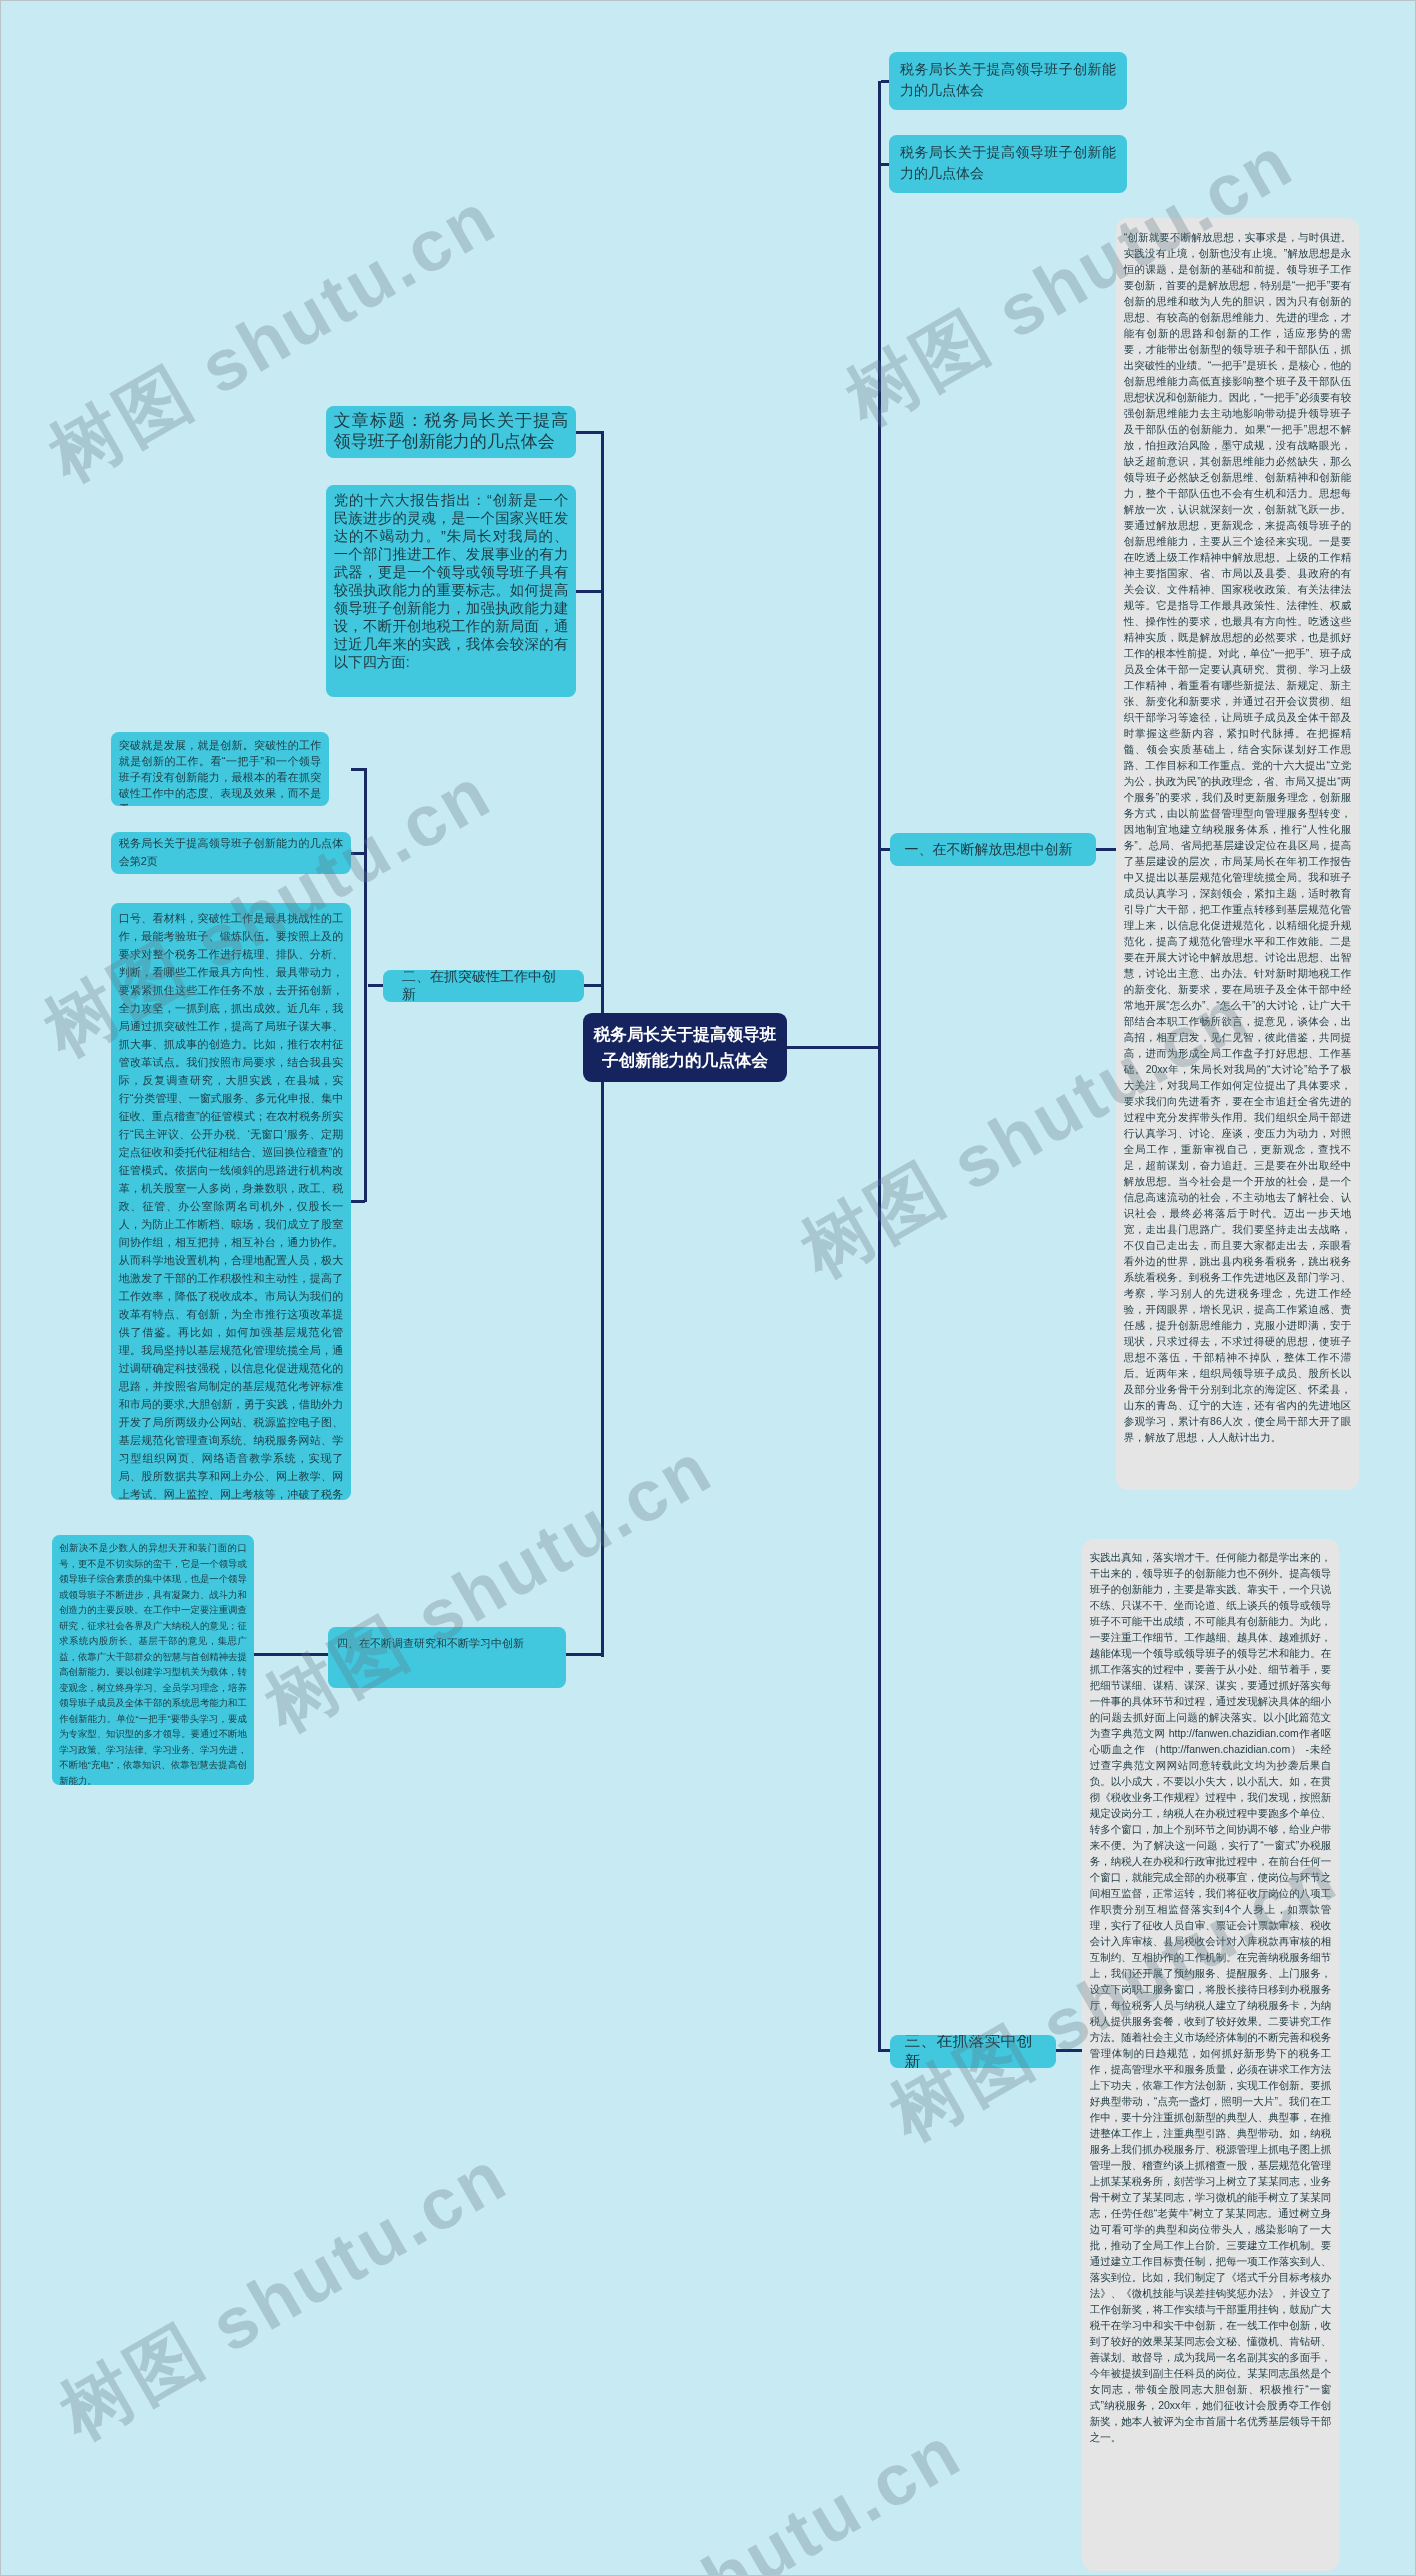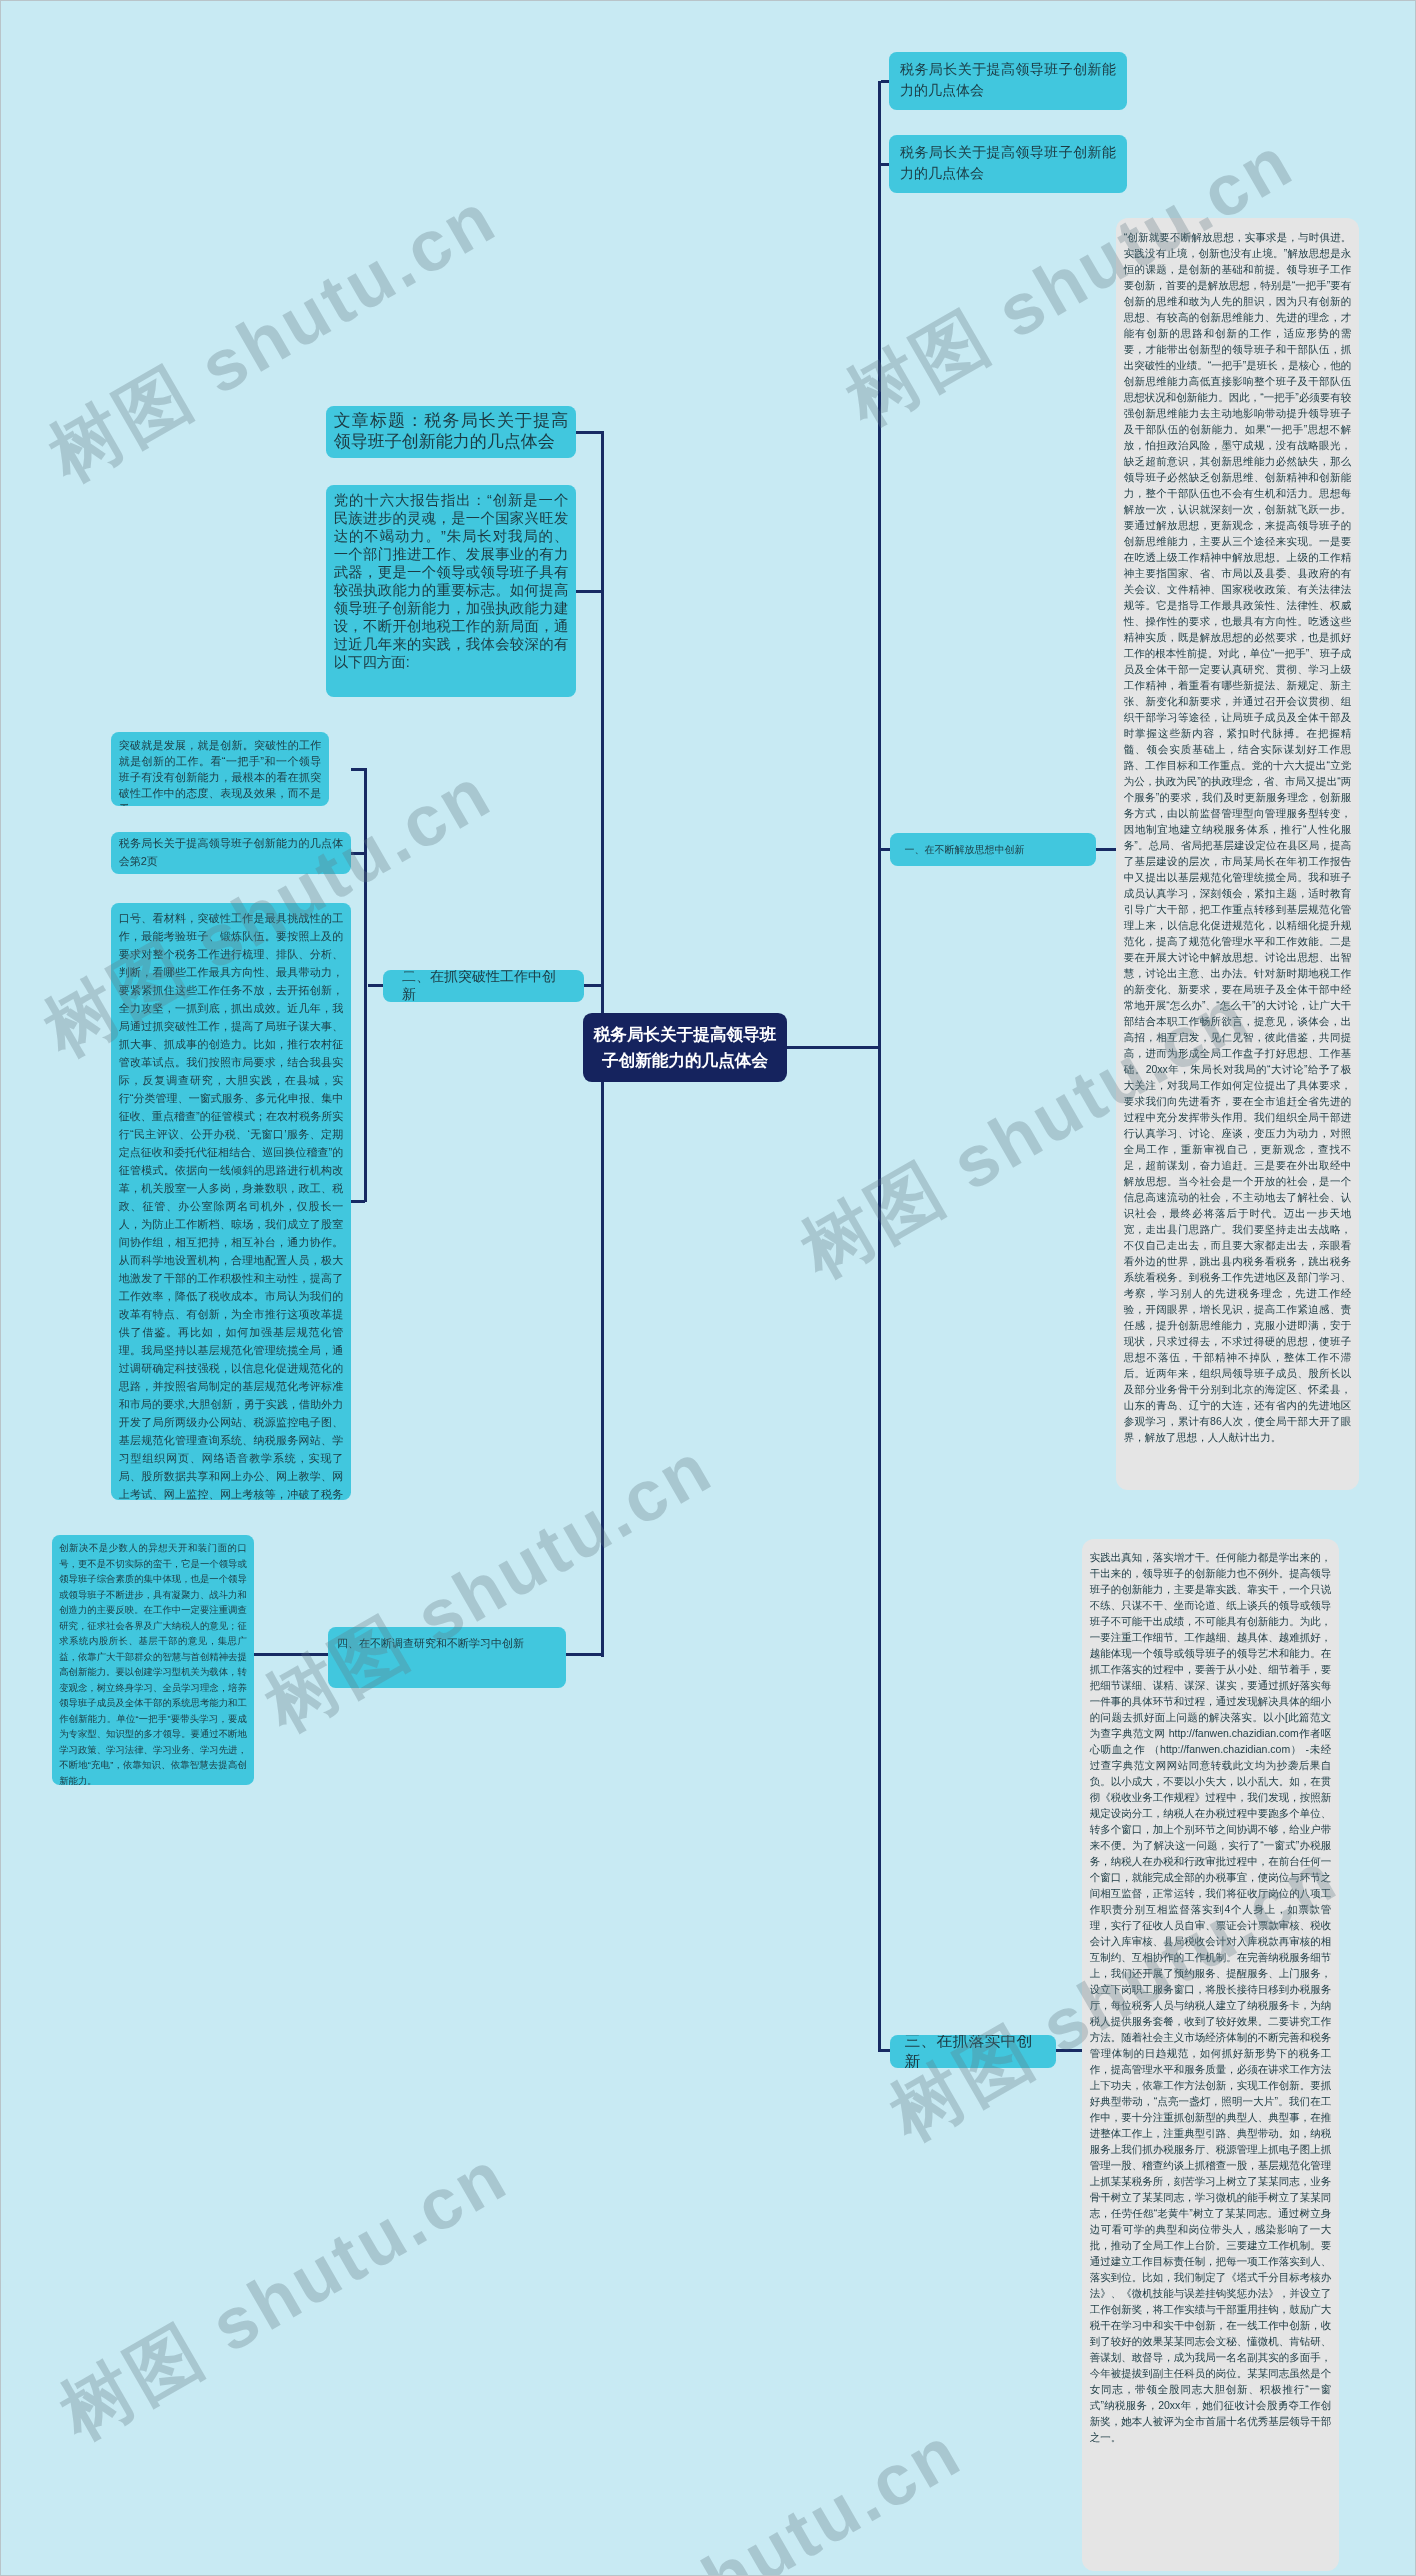--- a/index.html
+++ b/index.html
@@ -111,20 +111,20 @@
   <div class="node" style="left:325px;top:484px;width:250px;height:212px;padding:5.5px 7.7px;font-size:14.4px;line-height:18px;">党的十六大报告指出：“创新是一个民族进步的灵魂，是一个国家兴旺发达的不竭动力。”朱局长对我局的、一个部门推进工作、发展事业的有力武器，更是一个领导或领导班子具有较强执政能力的重要标志。如何提高领导班子创新能力，加强执政能力建设，不断开创地税工作的新局面，通过近几年来的实践，我体会较深的有以下四方面:</div>
 
   <div class="node label" style="left:382px;top:969px;width:201px;height:32px;padding:0 19px;font-size:14px;">二、在抓突破性工作中创新</div>
   <div class="node" style="left:110px;top:731px;width:218px;height:74px;padding:5px 7.7px;font-size:11px;line-height:16px;">突破就是发展，就是创新。突破性的工作就是创新的工作。看“一把手”和一个领导班子有没有创新能力，最根本的看在抓突破性工作中的态度、表现及效果，而不是看</div>
   <div class="node" style="left:110px;top:831px;width:240px;height:42px;padding:3.3px 7.7px;font-size:11px;line-height:17.7px;">税务局长关于提高领导班子创新能力的几点体会第2页</div>
   <div class="node" style="left:110px;top:902px;width:240px;height:597px;padding:5.5px 7.7px;font-size:11px;line-height:18px;">口号、看材料，突破性工作是最具挑战性的工作，最能考验班子、锻炼队伍。要按照上及的要求对整个税务工作进行梳理、排队、分析、判断，看哪些工作最具方向性、最具带动力，要紧紧抓住这些工作任务不放，去开拓创新，全力攻坚，一抓到底，抓出成效。近几年，我局通过抓突破性工作，提高了局班子谋大事、抓大事、抓成事的创造力。比如，推行农村征管改革试点。我们按照市局要求，结合我县实际，反复调查研究，大胆实践，在县城，实行“分类管理、一窗式服务、多元化申报、集中征收、重点稽查”的征管模式；在农村税务所实行“民主评议、公开办税、‘无窗口’服务、定期定点征收和委托代征相结合、巡回换位稽查”的征管模式。依据向一线倾斜的思路进行机构改革，机关股室一人多岗，身兼数职，政工、税政、征管、办公室除两名司机外，仅股长一人，为防止工作断档、晾场，我们成立了股室间协作组，相互把持，相互补台，通力协作。从而科学地设置机构，合理地配置人员，极大地激发了干部的工作积极性和主动性，提高了工作效率，降低了税收成本。市局认为我们的改革有特点、有创新，为全市推行这项改革提供了借鉴。再比如，如何加强基层规范化管理。我局坚持以基层规范化管理统揽全局，通过调研确定科技强税，以信息化促进规范化的思路，并按照省局制定的基层规范化考评标准和市局的要求,大胆创新，勇于实践，借助外力开发了局所两级办公网站、税源监控电子图、基层规范化管理查询系统、纳税服务网站、学习型组织网页、网络语音教学系统，实现了局、股所数据共享和网上办公、网上教学、网上考试、网上监控、网上考核等，冲破了税务干部年龄偏大不硬要求学习微机的规定，初步形成了人机结合、上下贯通的现代化管理模式，这不仅实现了无纸化办公管理模式的创新性，而且使干部的思想认识、工作理念也得到创新。</div>
 
   <div class="node" style="left:327px;top:1626px;width:238px;height:61px;padding:4.4px 8.9px;font-size:11px;line-height:25px;text-align:left;">四、在不断调查研究和不断学习中创新</div>
   <div class="node" style="left:51px;top:1534px;width:202px;height:250px;padding:5px 7.2px;font-size:9.4px;line-height:15.5px;">创新决不是少数人的异想天开和装门面的口号，更不是不切实际的蛮干，它是一个领导或领导班子综合素质的集中体现，也是一个领导或领导班子不断进步，具有凝聚力、战斗力和创造力的主要反映。在工作中一定要注重调查研究，征求社会各界及广大纳税人的意见；征求系统内股所长、基层干部的意见，集思广益，依靠广大干部群众的智慧与首创精神去提高创新能力。要以创建学习型机关为载体，转变观念，树立终身学习、全员学习理念，培养领导班子成员及全体干部的系统思考能力和工作创新能力。单位“一把手”要带头学习，要成为专家型、知识型的多才领导。要通过不断地学习政策、学习法律、学习业务、学习先进，不断地“充电”，依靠知识、依靠智慧去提高创新能力。</div>
 
-  <div class="node label" style="left:889px;top:832px;width:206px;height:33px;padding:0 14.4px;font-size:10px;">一、在不断解放思想中创新</div>
+  <div class="node label" style="left:889px;top:832px;width:206px;height:33px;padding:0 14.4px;font-size:14px;">一、在不断解放思想中创新</div>
   <div class="panel" style="left:1115px;top:217px;width:243px;height:1272px;padding:11px 7.7px;font-size:10.5px;line-height:16px;">“创新就要不断解放思想，实事求是，与时俱进。实践没有止境，创新也没有止境。”解放思想是永恒的课题，是创新的基础和前提。领导班子工作要创新，首要的是解放思想，特别是“一把手”要有创新的思维和敢为人先的胆识，因为只有创新的思想、有较高的创新思维能力、先进的理念，才能有创新的思路和创新的工作，适应形势的需要，才能带出创新型的领导班子和干部队伍，抓出突破性的业绩。“一把手”是班长，是核心，他的创新思维能力高低直接影响整个班子及干部队伍思想状况和创新能力。因此，“一把手”必须要有较强创新思维能力去主动地影响带动提升领导班子及干部队伍的创新能力。如果“一把手”思想不解放，怕担政治风险，墨守成规，没有战略眼光，缺乏超前意识，其创新思维能力必然缺失，那么领导班子必然缺乏创新思维、创新精神和创新能力，整个干部队伍也不会有生机和活力。思想每解放一次，认识就深刻一次，创新就飞跃一步。要通过解放思想，更新观念，来提高领导班子的创新思维能力，主要从三个途径来实现。一是要在吃透上级工作精神中解放思想。上级的工作精神主要指国家、省、市局以及县委、县政府的有关会议、文件精神、国家税收政策、有关法律法规等。它是指导工作最具政策性、法律性、权威性、操作性的要求，也最具有方向性。吃透这些精神实质，既是解放思想的必然要求，也是抓好工作的根本性前提。对此，单位“一把手”、班子成员及全体干部一定要认真研究、贯彻、学习上级工作精神，着重看有哪些新提法、新规定、新主张、新变化和新要求，并通过召开会议贯彻、组织干部学习等途径，让局班子成员及全体干部及时掌握这些新内容，紧扣时代脉搏。在把握精髓、领会实质基础上，结合实际谋划好工作思路、工作目标和工作重点。党的十六大提出“立党为公，执政为民”的执政理念，省、市局又提出“两个服务”的要求，我们及时更新服务理念，创新服务方式，由以前监督管理型向管理服务型转变，因地制宜地建立纳税服务体系，推行“人性化服务”。总局、省局把基层建设定位在县区局，提高了基层建设的层次，市局某局长在年初工作报告中又提出以基层规范化管理统揽全局。我和班子成员认真学习，深刻领会，紧扣主题，适时教育引导广大干部，把工作重点转移到基层规范化管理上来，以信息化促进规范化，以精细化提升规范化，提高了规范化管理水平和工作效能。二是要在开展大讨论中解放思想。讨论出思想、出智慧，讨论出主意、出办法。针对新时期地税工作的新变化、新要求，要在局班子及全体干部中经常地开展“怎么办”、“怎么干”的大讨论，让广大干部结合本职工作畅所欲言，提意见，谈体会，出高招，相互启发，见仁见智，彼此借鉴，共同提高，进而为形成全局工作盘子打好思想、工作基础。20xx年，朱局长对我局的“大讨论”给予了极大关注，对我局工作如何定位提出了具体要求，要求我们向先进看齐，要在全市追赶全省先进的过程中充分发挥带头作用。我们组织全局干部进行认真学习、讨论、座谈，变压力为动力，对照全局工作，重新审视自己，更新观念，查找不足，超前谋划，奋力追赶。三是要在外出取经中解放思想。当今社会是一个开放的社会，是一个信息高速流动的社会，不主动地去了解社会、认识社会，最终必将落后于时代。迈出一步天地宽，走出县门思路广。我们要坚持走出去战略，不仅自己走出去，而且要大家都走出去，亲眼看看外边的世界，跳出县内税务看税务，跳出税务系统看税务。到税务工作先进地区及部门学习、考察，学习别人的先进税务理念，先进工作经验，开阔眼界，增长见识，提高工作紧迫感、责任感，提升创新思维能力，克服小进即满，安于现状，只求过得去，不求过得硬的思想，使班子思想不落伍，干部精神不掉队，整体工作不滞后。近两年来，组织局领导班子成员、股所长以及部分业务骨干分别到北京的海淀区、怀柔县，山东的青岛、辽宁的大连，还有省内的先进地区参观学习，累计有86人次，使全局干部大开了眼界，解放了思想，人人献计出力。</div>
 
   <div class="node label" style="left:889px;top:2034px;width:166px;height:33px;padding:0 14.4px;font-size:16px;">三、在抓落实中创新</div>
   <div class="panel" style="left:1081px;top:1538px;width:257px;height:1032px;padding:10px 7.7px;font-size:10.5px;line-height:16px;">实践出真知，落实增才干。任何能力都是学出来的，干出来的，领导班子的创新能力也不例外。提高领导班子的创新能力，主要是靠实践、靠实干，一个只说不练、只谋不干、坐而论道、纸上谈兵的领导或领导班子不可能干出成绩，不可能具有创新能力。为此，一要注重工作细节。工作越细、越具体、越难抓好，越能体现一个领导或领导班子的领导艺术和能力。在抓工作落实的过程中，要善于从小处、细节着手，要把细节谋细、谋精、谋深、谋实，要通过抓好落实每一件事的具体环节和过程，通过发现解决具体的细小的问题去抓好面上问题的解决落实。以小[此篇范文为查字典范文网 http://fanwen.chazidian.com作者呕心呖血之作 （http://fanwen.chazidian.com） -未经过查字典范文网网站同意转载此文均为抄袭后果自负。以小成大，不要以小失大，以小乱大。如，在贯彻《税收业务工作规程》过程中，我们发现，按照新规定设岗分工，纳税人在办税过程中要跑多个单位、转多个窗口，加上个别环节之间协调不够，给业户带来不便。为了解决这一问题，实行了“一窗式”办税服务，纳税人在办税和行政审批过程中，在前台任何一个窗口，就能完成全部的办税事宜，使岗位与环节之间相互监督，正常运转，我们将征收厅岗位的八项工作职责分别互相监督落实到4个人身上，如票款管理，实行了征收人员自审、票证会计票款审核、税收会计入库审核、县局税收会计对入库税款再审核的相互制约、互相协作的工作机制。在完善纳税服务细节上，我们还开展了预约服务、提醒服务、上门服务，设立下岗职工服务窗口，将股长接待日移到办税服务厅，每位税务人员与纳税人建立了纳税服务卡，为纳税人提供服务套餐，收到了较好效果。二要讲究工作方法。随着社会主义市场经济体制的不断完善和税务管理体制的日趋规范，如何抓好新形势下的税务工作，提高管理水平和服务质量，必须在讲求工作方法上下功夫，依靠工作方法创新，实现工作创新。要抓好典型带动，“点亮一盏灯，照明一大片”。我们在工作中，要十分注重抓创新型的典型人、典型事，在推进整体工作上，注重典型引路、典型带动。如，纳税服务上我们抓办税服务厅、税源管理上抓电子图上抓管理一股、稽查约谈上抓稽查一股，基层规范化管理上抓某某税务所，刻苦学习上树立了某某同志，业务骨干树立了某某同志，学习微机的能手树立了某某同志，任劳任怨“老黄牛”树立了某某同志。通过树立身边可看可学的典型和岗位带头人，感染影响了一大批，推动了全局工作上台阶。三要建立工作机制。要通过建立工作目标责任制，把每一项工作落实到人、落实到位。比如，我们制定了《塔式千分目标考核办法》、《微机技能与误差挂钩奖惩办法》，并设立了工作创新奖，将工作实绩与干部重用挂钩，鼓励广大税干在学习中和实干中创新，在一线工作中创新，收到了较好的效果某某同志会文秘、懂微机、肯钻研、善谋划、敢督导，成为我局一名名副其实的多面手，今年被提拔到副主任科员的岗位。某某同志虽然是个女同志，带领全股同志大胆创新、积极推行“一窗式”纳税服务，20xx年，她们征收计会股勇夺工作创新奖，她本人被评为全市首届十名优秀基层领导干部之一。</div>
 
 </div>
 
 
 </body></html>

